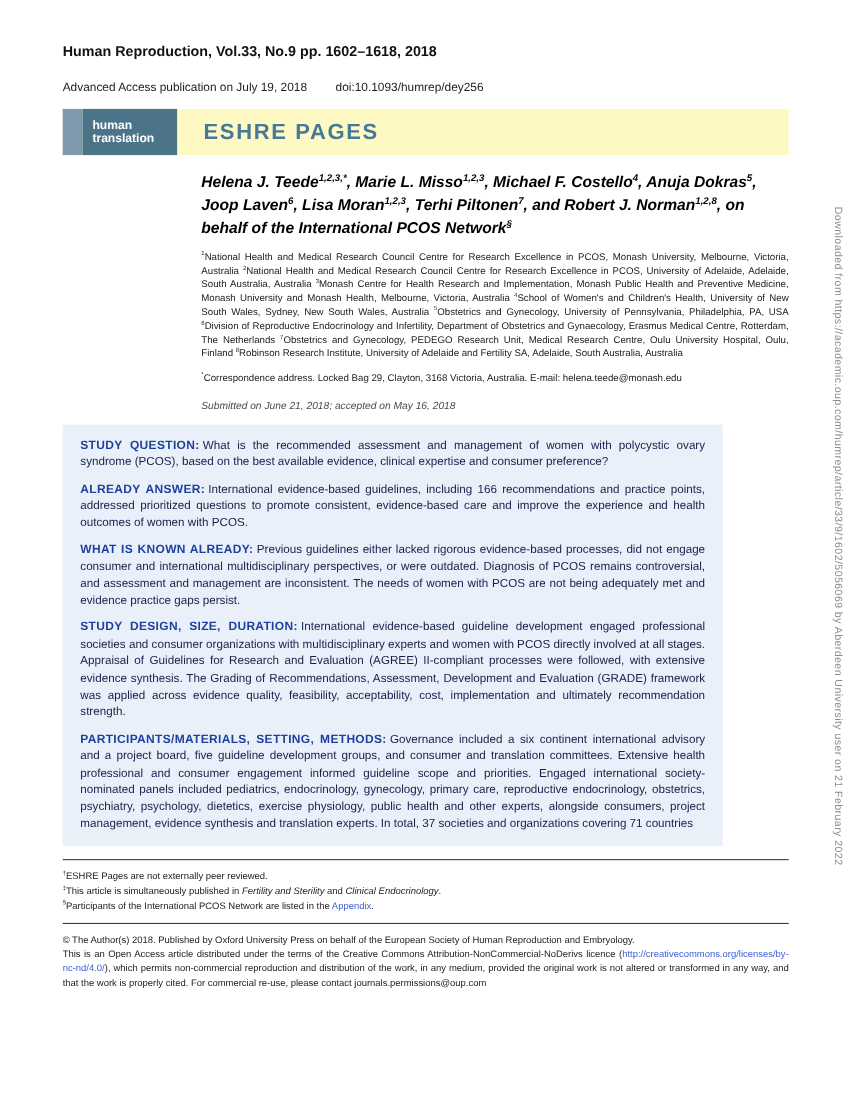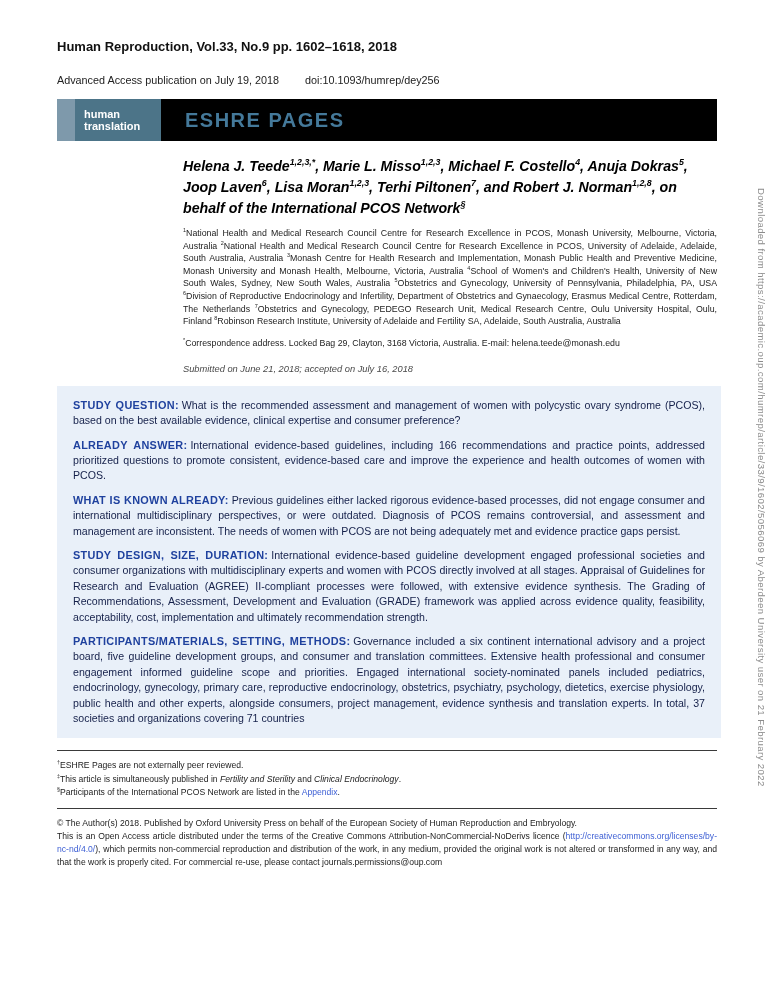--- a/index.html
+++ b/index.html
@@ -26,21 +26,21 @@
   
   .maincol{margin-left:126px;width:534px;}
   .title{margin-top:15px;font-size:23.5px;line-height:28px;font-weight:bold;letter-spacing:0.1px;}
   .title sup{font-size:13px;}
   .authors{margin-top:15px;font-size:14.2px;line-height:21px;font-weight:bold;color:#000;font-style:italic;}
   .affiliations{margin-top:8px;font-size:8.8px;line-height:12.6px;color:#222;text-align:justify;}
   .correspondence{margin-top:10px;font-size:8.8px;color:#222;}
   .submitted{margin-top:16px;font-size:9.3px;font-style:italic;color:#4a4a4a;}
   sup{line-height:0;font-size:0.62em;}
   
-  .abstract{margin-top:12px;background:#E9F0F9;padding:12px 16px 12px 16px;box-sizing:border-box;width:664px;}
+  .abstract{margin-top:12px;background:#E9F0F9;padding:12px 16px 12px 16px;box-sizing:border-box;width:600px;}
   .sec{margin:0 0 9px 0;font-size:10.6px;line-height:15.4px;text-align:justify;color:#15204a;}
   .sec:last-child{margin-bottom:0;}
   .sec-label{font-weight:bold;font-size:10.9px;letter-spacing:0.3px;margin-right:3px;}
   
   .rule1{margin-top:12px;border:0;border-top:1.5px solid #3a3a3a;}
   .rule2{margin-top:8px;border:0;border-top:1px solid #3a3a3a;}
   .footnotes{margin-top:6px;font-size:8.6px;line-height:13.4px;color:#222;}
   .copyright{margin-top:7px;font-size:8.6px;line-height:13px;color:#222;text-align:justify;}
   .copyright p{margin:0;}
   .link{text-decoration:none;cursor:pointer;}
@@ -57,36 +57,36 @@
 
 <div class="page">
 
   <div class="content">
 
     <div class="journal-line">Human Reproduction, Vol.33, No.9 pp. 1602–1618, 2018</div>
     <div class="access-line">
       <span>Advanced Access publication on July 19, 2018</span><span class="doi">doi:10.1093/humrep/dey256</span>
     </div>
 
-    <div class="banner" style="background: #000000;">
+    <div class="banner" style="background: #fef9c3;">
       <div class="banner-strip" style="background: rgb(126, 153, 171);"></div>
       <div class="logo-box" style="background: rgb(76, 116, 136);">
         <span>human</span>
         <span>translation</span>
       </div>
       <div class="banner-rest">
         <span class="banner-label" style="color: rgb(68, 121, 154);">ESHRE PAGES</span>
       </div>
     </div>
 
     <div class="maincol">
       <div class="authors">Helena J. Teede<sup>1,2,3,*</sup>, Marie L. Misso<sup>1,2,3</sup>, Michael F. Costello<sup>4</sup>, Anuja Dokras<sup>5</sup>, Joop Laven<sup>6</sup>, Lisa Moran<sup>1,2,3</sup>, Terhi Piltonen<sup>7</sup>, and Robert J. Norman<sup>1,2,8</sup>, on behalf of the International PCOS Network<sup>§</sup></div>
       <div class="affiliations"><sup>1</sup>National Health and Medical Research Council Centre for Research Excellence in PCOS, Monash University, Melbourne, Victoria, Australia <sup>2</sup>National Health and Medical Research Council Centre for Research Excellence in PCOS, University of Adelaide, Adelaide, South Australia, Australia <sup>3</sup>Monash Centre for Health Research and Implementation, Monash Public Health and Preventive Medicine, Monash University and Monash Health, Melbourne, Victoria, Australia <sup>4</sup>School of Women's and Children's Health, University of New South Wales, Sydney, New South Wales, Australia <sup>5</sup>Obstetrics and Gynecology, University of Pennsylvania, Philadelphia, PA, USA <sup>6</sup>Division of Reproductive Endocrinology and Infertility, Department of Obstetrics and Gynaecology, Erasmus Medical Centre, Rotterdam, The Netherlands <sup>7</sup>Obstetrics and Gynecology, PEDEGO Research Unit, Medical Research Centre, Oulu University Hospital, Oulu, Finland <sup>8</sup>Robinson Research Institute, University of Adelaide and Fertility SA, Adelaide, South Australia, Australia</div>
       <div class="correspondence"><sup>*</sup>Correspondence address. Locked Bag 29, Clayton, 3168 Victoria, Australia. E-mail: helena.teede@monash.edu</div>
-      <div class="submitted">Submitted on June 21, 2018; accepted on July 16, 2018</div>
+      <div class="submitted">Submitted on June 21, 2018; accepted on May 16, 2018</div>
     </div>
 
     <div class="abstract" style="background: rgb(233, 240, 249);">
       <p class="sec"><span class="sec-label" style="color: rgb(31, 65, 158);">STUDY QUESTION:</span><span>What is the recommended assessment and management of women with polycystic ovary syndrome (PCOS), based on the best available evidence, clinical expertise and consumer preference?</span></p>
       <p class="sec"><span class="sec-label" style="color: rgb(31, 65, 158);">ALREADY ANSWER:</span><span>International evidence-based guidelines, including 166 recommendations and practice points, addressed prioritized questions to promote consistent, evidence-based care and improve the experience and health outcomes of women with PCOS.</span></p>
       <p class="sec"><span class="sec-label" style="color: rgb(31, 65, 158);">WHAT IS KNOWN ALREADY:</span><span>Previous guidelines either lacked rigorous evidence-based processes, did not engage consumer and international multidisciplinary perspectives, or were outdated. Diagnosis of PCOS remains controversial, and assessment and management are inconsistent. The needs of women with PCOS are not being adequately met and evidence practice gaps persist.</span></p>
       <p class="sec"><span class="sec-label" style="color: rgb(31, 65, 158);">STUDY DESIGN, SIZE, DURATION:</span><span>International evidence-based guideline development engaged professional societies and consumer organizations with multidisciplinary experts and women with PCOS directly involved at all stages. Appraisal of Guidelines for Research and Evaluation (AGREE) II-compliant processes were followed, with extensive evidence synthesis. The Grading of Recommendations, Assessment, Development and Evaluation (GRADE) framework was applied across evidence quality, feasibility, acceptability, cost, implementation and ultimately recommendation strength.</span></p>
       <p class="sec"><span class="sec-label" style="color: rgb(31, 65, 158);">PARTICIPANTS/MATERIALS, SETTING, METHODS:</span><span>Governance included a six continent international advisory and a project board, five guideline development groups, and consumer and translation committees. Extensive health professional and consumer engagement informed guideline scope and priorities. Engaged international society-nominated panels included pediatrics, endocrinology, gynecology, primary care, reproductive endocrinology, obstetrics, psychiatry, psychology, dietetics, exercise physiology, public health and other experts, alongside consumers, project management, evidence synthesis and translation experts. In total, 37 societies and organizations covering 71 countries</span></p>
     </div>
 

